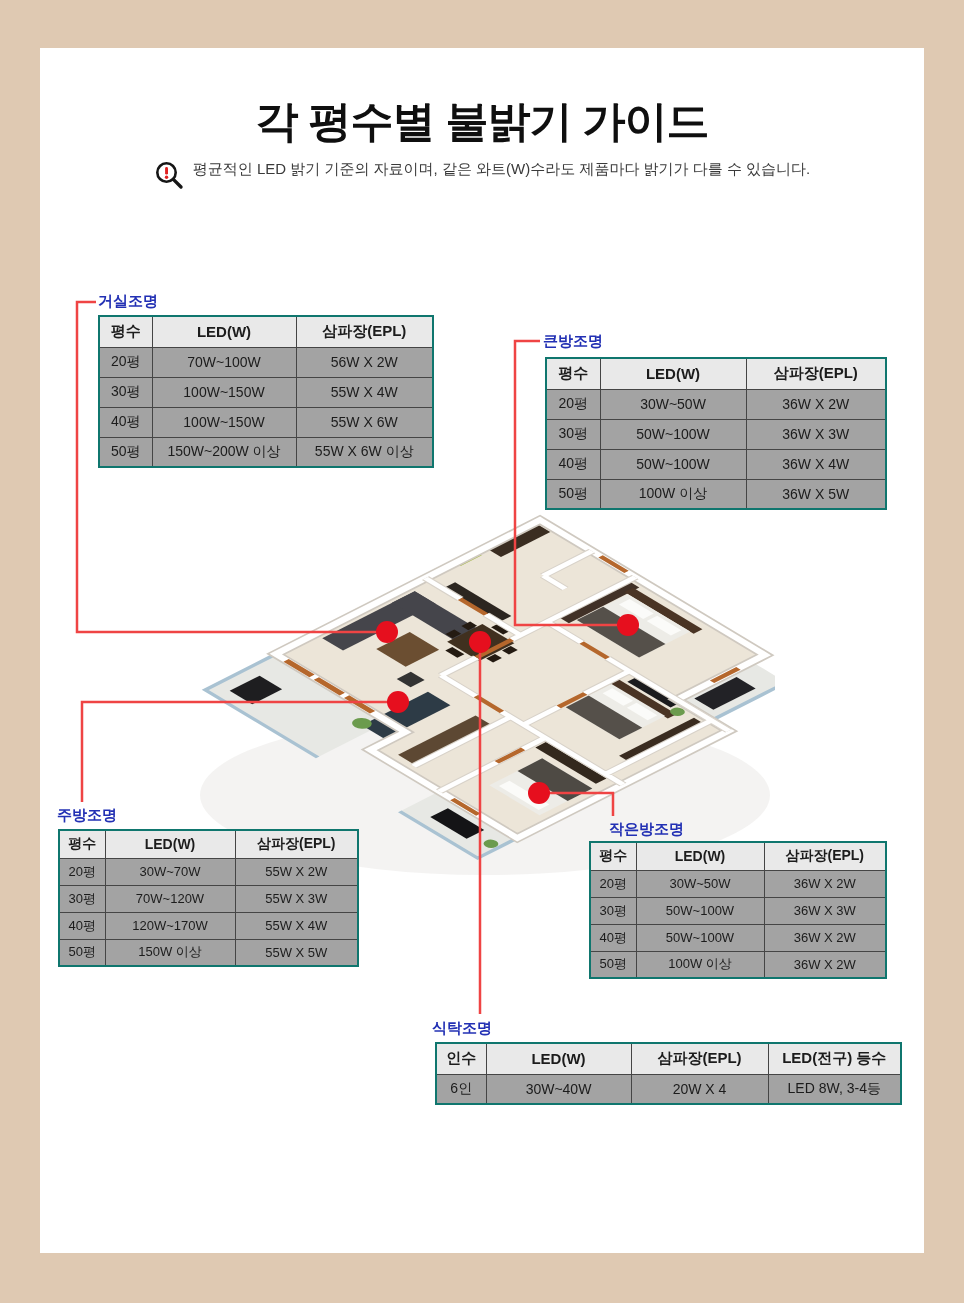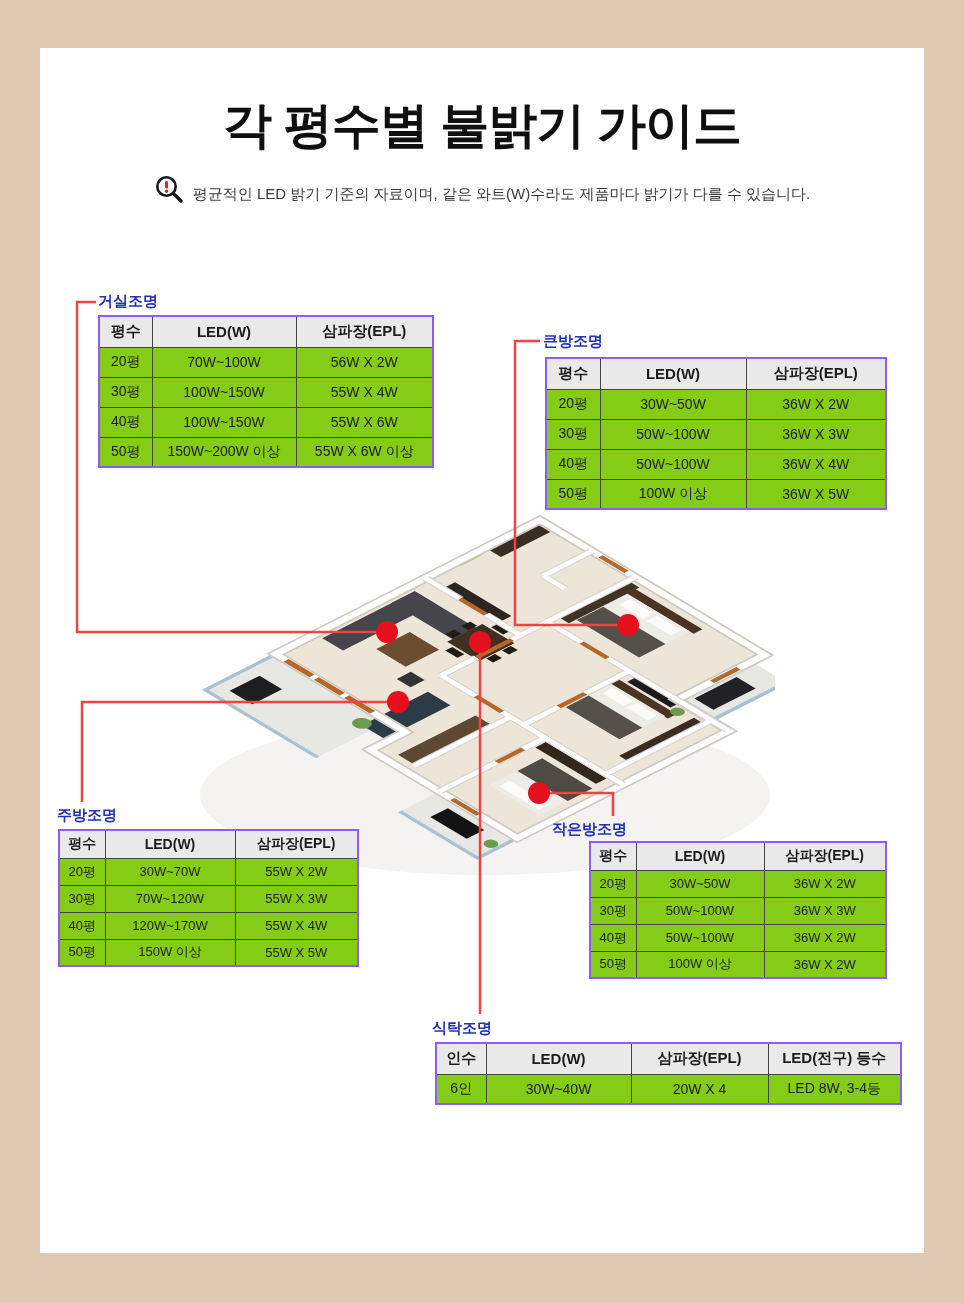--- a/index.html
+++ b/index.html
@@ -5,27 +5,27 @@
   :root{
     --frame-bg:#dfc9b2; --panel-bg:#ffffff; --label-blue:#2230b4;
     --line-red:#ef4444; --dot-red:#e60f1e; --th-bg:#e9e9e9;
     --tbl-border:#454545; --title-black:#0f0f0f; --notice-text:#3a3a3a;
   }
   *{box-sizing:border-box; margin:0; padding:0;}
   body{font-family:"Liberation Sans","DejaVu Sans",sans-serif; background:var(--frame-bg);}
   .stage{position:relative; width:964px; height:1303px; background:var(--frame-bg); overflow:hidden;}
   .panel{position:absolute; left:40px; top:48px; width:884px; height:1205px; background:var(--panel-bg);}
   .page-title{position:absolute; left:40px; top:93px; width:884px; text-align:center;
-    font-size:49px; font-weight:800; letter-spacing:-1px; color:var(--title-black);}
-  .notice{position:absolute; left:40px; top:174px; width:884px; display:flex; align-items:flex-end;
+    font-size:43px; font-weight:800; letter-spacing:-1px; color:var(--title-black);}
+  .notice{position:absolute; left:40px; top:160px; width:884px; display:flex; align-items:flex-start;
     justify-content:center; gap:9px;}
   .notice-text{font-size:15px; color:var(--notice-text);}
   .sec-label{position:absolute; font-size:15px; font-weight:700; color:var(--label-blue); white-space:nowrap;}
-  table.data{position:absolute; border-collapse:collapse; table-layout:fixed; background:#84cc16;
-    border:2px solid #8b5cf6;}
+  table.data{position:absolute; border-collapse:collapse; table-layout:fixed; background:#a3a3a3;
+    border:2px solid #0f766e;}
   table.data th, table.data td{border:1px solid var(--tbl-border); text-align:center;
     vertical-align:middle; padding:0; color:#1c1c1c; white-space:nowrap;}
   table.data th{background:var(--th-bg); font-weight:700;}
   .tbl-lg th{height:31px; font-size:15px;}
   .tbl-lg td{height:30px; font-size:14px;}
   .tbl-sm th{height:28px; font-size:14px;}
   .tbl-sm td{height:27px; font-size:13px;}
   svg{display:block;}
   .overlay{position:absolute; left:0; top:0; width:964px; height:1303px; pointer-events:none; z-index:6;}
   .floorplan{position:absolute; left:185px; top:498px; width:590px; height:420px; z-index:1;}
@@ -137,21 +137,21 @@
     <circle class="dot" cx="387" cy="632" r="11"></circle>
     <circle class="dot" cx="398" cy="702" r="11"></circle>
     <circle class="dot" cx="628" cy="625" r="11"></circle>
     <circle class="dot" cx="480" cy="642" r="11"></circle>
     <circle class="dot" cx="539" cy="793" r="11"></circle>
   </svg>
 
   <div class="sec-label" style="left:98px; top:292px;">거실조명</div>
   <div class="sec-label" style="left:543px; top:332px;">큰방조명</div>
   <div class="sec-label" style="left:57px; top:806px;">주방조명</div>
-  <div class="sec-label" style="left:552px; top:820px;">작은방조명</div>
+  <div class="sec-label" style="left:609px; top:820px;">작은방조명</div>
   <div class="sec-label" style="left:432px; top:1019px;">식탁조명</div>
 
   <table class="data tbl-lg" style="left:98px; top:315px; width:334px;">
       <colgroup>
         <col style="width: 53px;">
         <col style="width: 144px;">
         <col style="width: 137px;">
       </colgroup>
       <thead>
         <tr>

